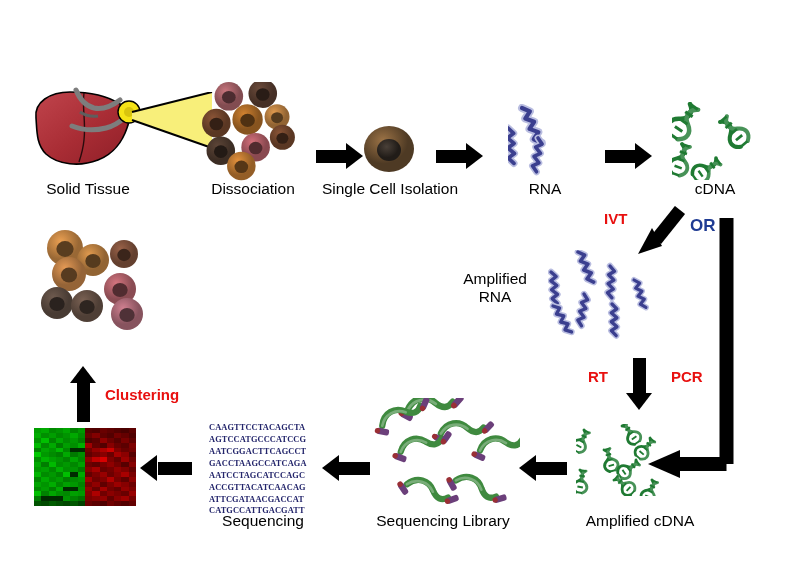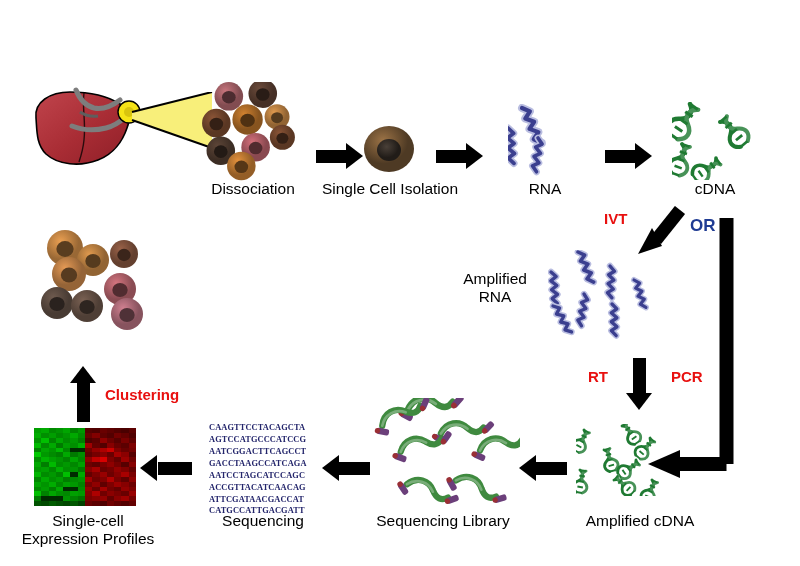--- a/index.html
+++ b/index.html
@@ -154,20 +154,21 @@
       <path d="M8,36 C6,20 22,10 42,10 C60,10 78,13 92,22 C100,27 103,36 99,46
                C95,58 86,72 70,78 C52,85 30,83 18,72 C8,62 9,48 8,36 Z" fill="url(#liverGrad)" stroke="#000" stroke-width="1.6"></path>
       <path d="M56,11 C54,26 58,40 56,58 C55,68 53,74 51,80" fill="none" stroke="#000" stroke-width="1.4" opacity="0.75"></path>
       <path d="M48,8 C52,18 58,24 66,26 C76,28 84,24 92,18" fill="none" stroke="#7d7d7d" stroke-width="5" stroke-linecap="round"></path>
       <path d="M44,44 C54,48 66,49 78,46 C86,44 92,40 97,35" fill="none" stroke="#7d7d7d" stroke-width="5" stroke-linecap="round"></path>
       <path d="M52,30 C58,34 64,35 70,34" fill="none" stroke="#5e5e5e" stroke-width="3"></path>
       <circle cx="101" cy="30" r="11" fill="#f5e317" stroke="#000" stroke-width="1.4"></circle>
       <circle cx="101" cy="30" r="5" fill="#d8c40e"></circle>
     </svg>
   </div>
+  <div class="abs node-label" style="left:18px; top:180px; width:140px;">Solid Tissue</div>
 
   <div class="abs" style="left:128px; top:92px; width:90px; height:85px;">
     <svg width="90" height="85" viewBox="0 0 90 85">
       <path d="M4,20 L84,0 L84,56 L4,28 Z" fill="#f8ef7a"></path>
       <path d="M4,20 L84,0" stroke="#000" stroke-width="2" fill="none"></path>
       <path d="M4,28 L84,56" stroke="#000" stroke-width="2" fill="none"></path>
     </svg>
   </div>
 
   <div class="abs" style="left:190px; top:82px; width:125px; height:100px;">
@@ -799,22 +800,20 @@
       <div style="background: rgb(0, 87, 0);"></div>
       <div style="background: rgb(0, 66, 0);"></div>
       <div style="background: rgb(105, 0, 0);"></div>
       <div style="background: rgb(92, 0, 0);"></div>
       <div style="background: rgb(79, 0, 0);"></div>
       <div style="background: rgb(113, 0, 0);"></div>
       <div style="background: rgb(96, 0, 0);"></div>
       <div style="background: rgb(83, 0, 0);"></div>
       <div style="background: rgb(100, 0, 0);"></div>
     </div>
-  <div class="abs node-label" style="left:18px; top:512px; width:140px;">Single-cell
-Expression Profiles</div>
 
   <div class="abs arrow-up" style="left:70px; top:366px; width:26px; height:56px;">
     <div class="shaft" style="height:42px;"></div>
     <div class="head"></div>
   </div>
   <div class="abs red-label" style="left:105px; top:386px;">Clustering</div>
 
   <div class="abs" style="left:35px; top:226px; width:120px; height:110px;">
     <svg id="cluster-types" width="120" height="110" viewBox="0 0 120 110">
         <defs>

